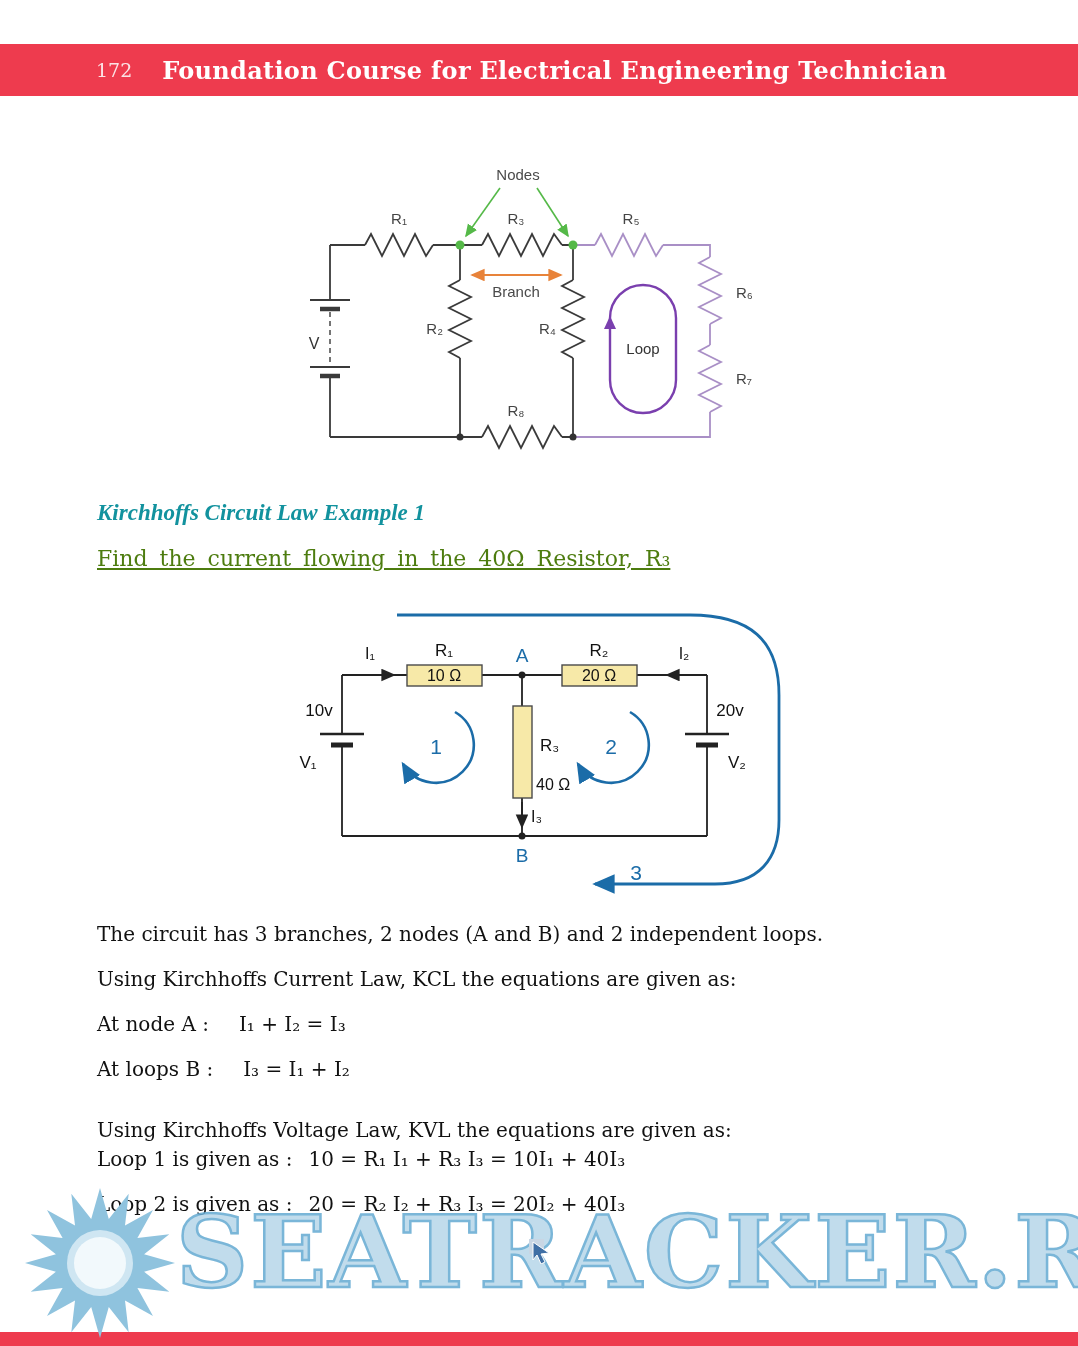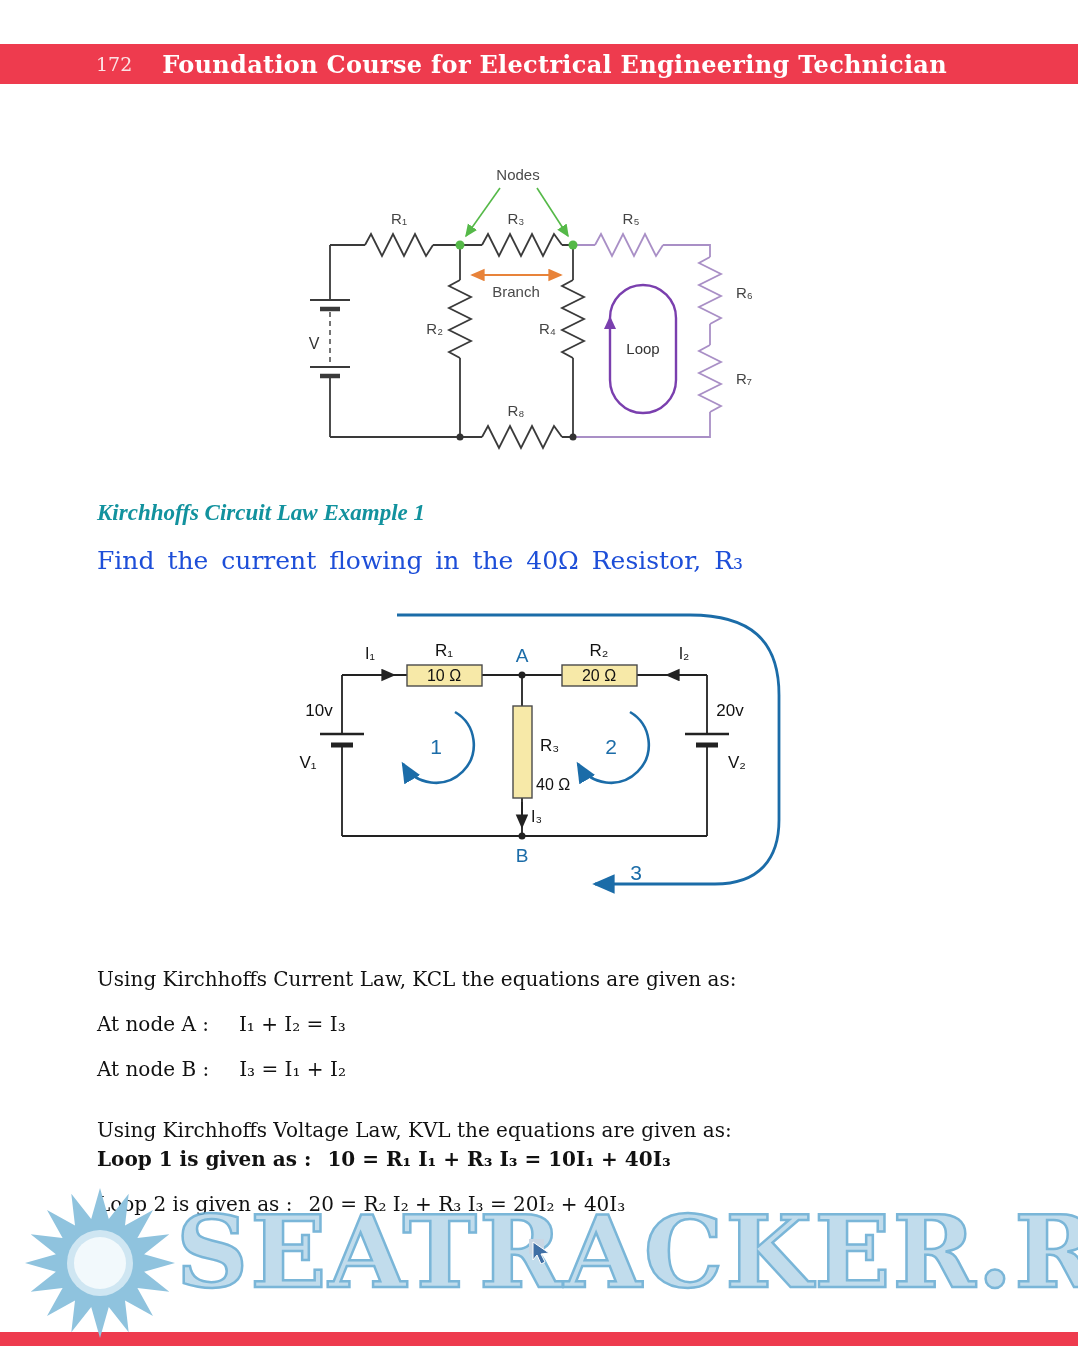--- a/index.html
+++ b/index.html
@@ -1,42 +1,42 @@
 <!DOCTYPE html>
 <html><head>
 <meta charset="utf-8">
 <style>
   html,body { margin:0; padding:0; background:#ffffff; }
   .page {
     position:relative; width:1078px; height:1346px; background:#fff;
     font-family:"DejaVu Serif","Liberation Serif",serif; overflow:hidden;
   }
   .header-bar {
-    position:absolute; top:44px; left:0; width:100%; height:40px;
+    position:absolute; top:44px; left:0; width:100%; height:52px;
     background:#ee3b4e; display:flex; align-items:center;
   }
   .page-number { margin-left:96px; color:#fbe3e5; font-size:19px; }
   .header-title { margin-left:30px; color:#ffffff; font-weight:700; font-size:24px; letter-spacing:0.3px; }
 
   .heading { position:absolute; left:97px; color:#12929e; font-style:italic; font-weight:700; font-size:23px; }
   #heading-dc { top:106px; }
   #heading-kirchhoff { top:500px;font-family:Liberation Serif, serif; }
 
-  .intro { position:absolute; left:97px; top:546px; font-size:25px; color:#1d4ed8; word-spacing:5px; }
+  .intro { position:absolute; left:97px; top:546px; font-size:22px; color:#4d7c0f; word-spacing:5px;text-decoration:underline; }
 
   .svg1 { position:absolute; left:300px; top:162px; }
   .svg2 { position:absolute; left:292px; top:598px; }
 
   .bodyline { position:absolute; left:97px; font-size:20px; color:#111; }
   #line-branches { top:922px; }
   #line-kcl      { top:967px; }
   #line-node-a   { top:1012px; }
   #line-node-b   { top:1057px; }
   #line-kvl      { top:1118px; }
-  #line-loop1    { top:1147px;font-weight:bold; }
+  #line-loop1    { top:1147px; }
   #line-loop2    { top:1192px; }
   .eq  { margin-left:30px; }
   .eq2 { margin-left:16px; }
 
   .sun { position:absolute; left:25px; top:1188px; z-index:4; pointer-events:none; }
   .watermark {
     position:absolute; left:0; top:1200px; width:1078px; padding-left:176px; box-sizing:border-box;
     text-align:center; z-index:5; pointer-events:none;
   }
   .watermark-text {
@@ -175,27 +175,28 @@
     <text x="239" y="224" font-size="16" fill="#111">I₃</text>
     <text x="27" y="118" font-size="17" fill="#111" text-anchor="middle">10v</text>
     <text x="16" y="170" font-size="17" fill="#111" text-anchor="middle">V₁</text>
     <text x="438" y="118" font-size="17" fill="#111" text-anchor="middle">20v</text>
     <text x="445" y="170" font-size="17" fill="#111" text-anchor="middle">V₂</text>
     <text x="144" y="156" font-size="21" fill="#1b6ca8" text-anchor="middle">1</text>
     <text x="319" y="156" font-size="21" fill="#1b6ca8" text-anchor="middle">2</text>
     <text x="344" y="282" font-size="21" fill="#1b6ca8" text-anchor="middle">3</text>
   </svg>
 
+  <div class="bodyline" id="line-branches">The circuit has 3 branches, 2 nodes (A and B) and 2 independent loops.</div>
   <div class="bodyline" id="line-node-a">
     <span>At node A :</span><span class="eq">I₁ + I₂ = I₃</span>
   </div>
 
   <div class="bodyline" id="line-kcl">Using Kirchhoffs Current Law, KCL the equations are given as:</div>
   <div class="bodyline" id="line-node-b">
-    <span>At node B :</span><span class="eq">I₃ = I₁ + I₂</span>
+    <span>At loops B :</span><span class="eq">I₃ = I₁ + I₂</span>
   </div>
 
   <div class="bodyline" id="line-kvl">Using Kirchhoffs Voltage Law, KVL the equations are given as:</div>
 
   <div class="bodyline" id="line-loop1">
     <span>Loop 1 is given as :</span><span class="eq2">10 = R₁ I₁ + R₃ I₃ = 10I₁ + 40I₃</span>
   </div>
   <div class="bodyline" id="line-loop2">
     <span>Loop 2 is given as :</span><span class="eq2">20 = R₂ I₂ + R₃ I₃ = 20I₂ + 40I₃</span>
   </div>

